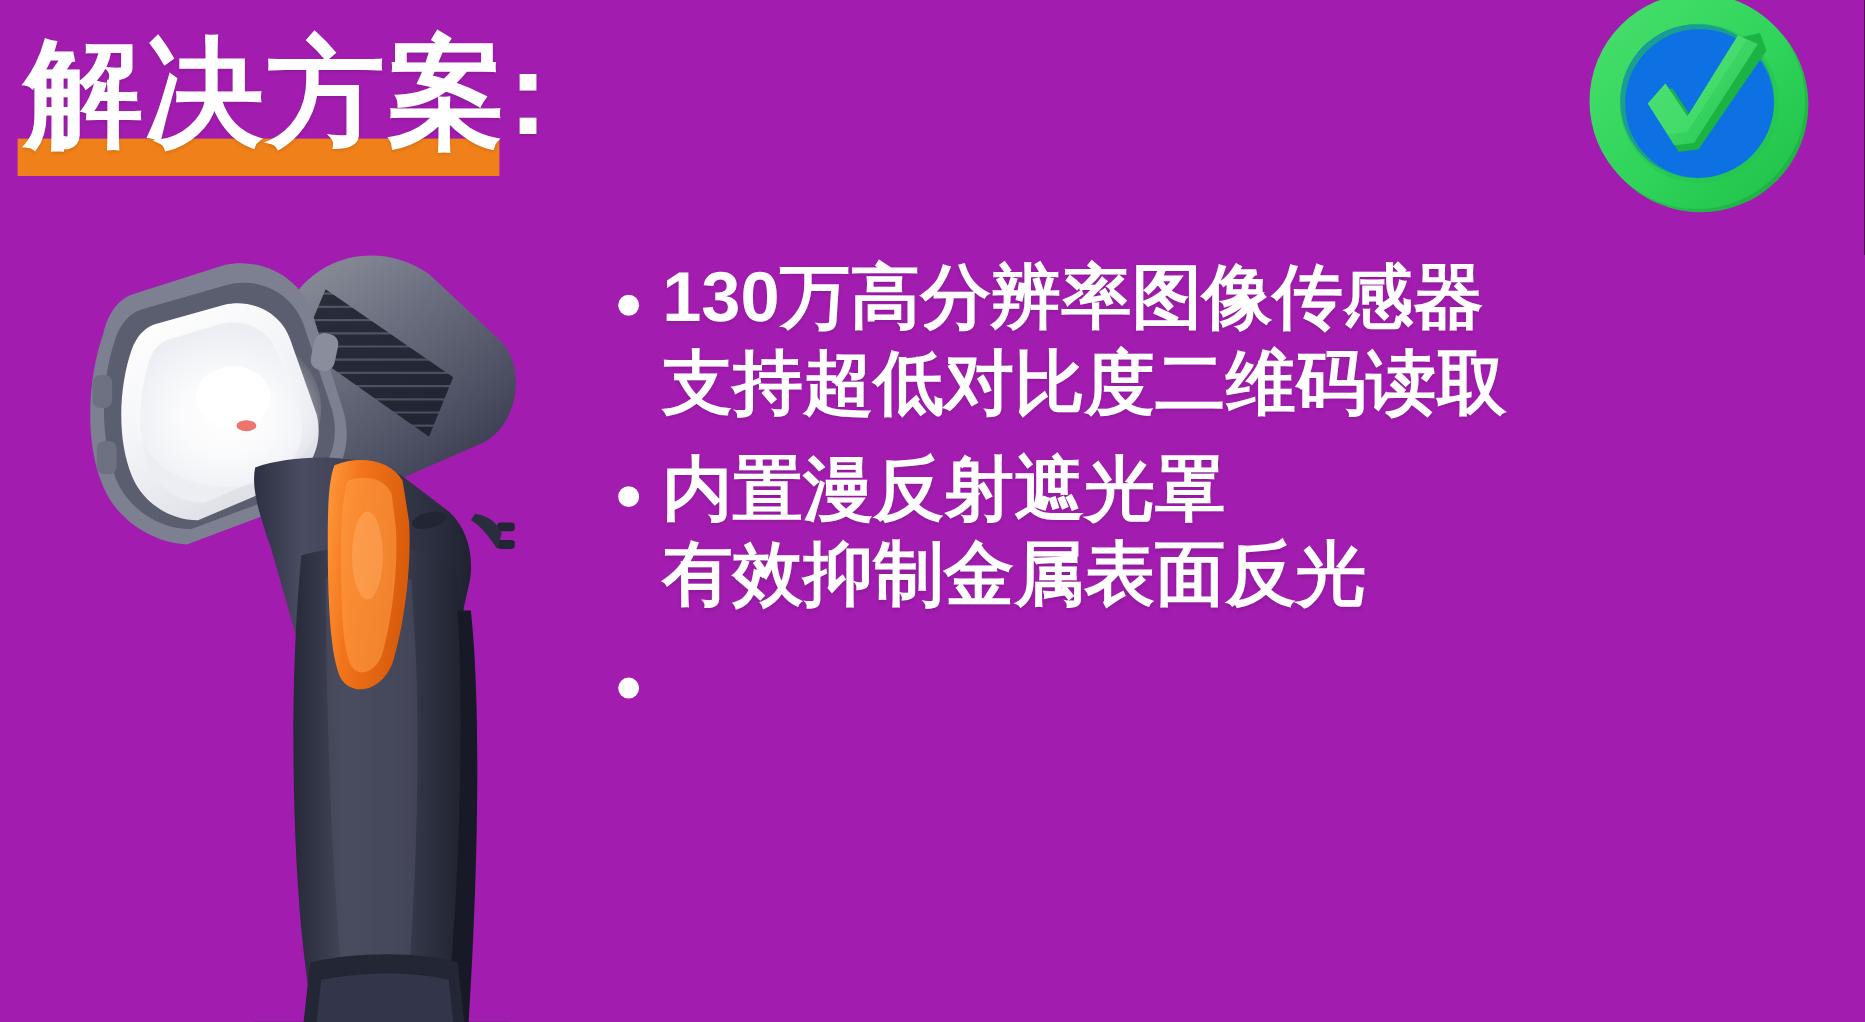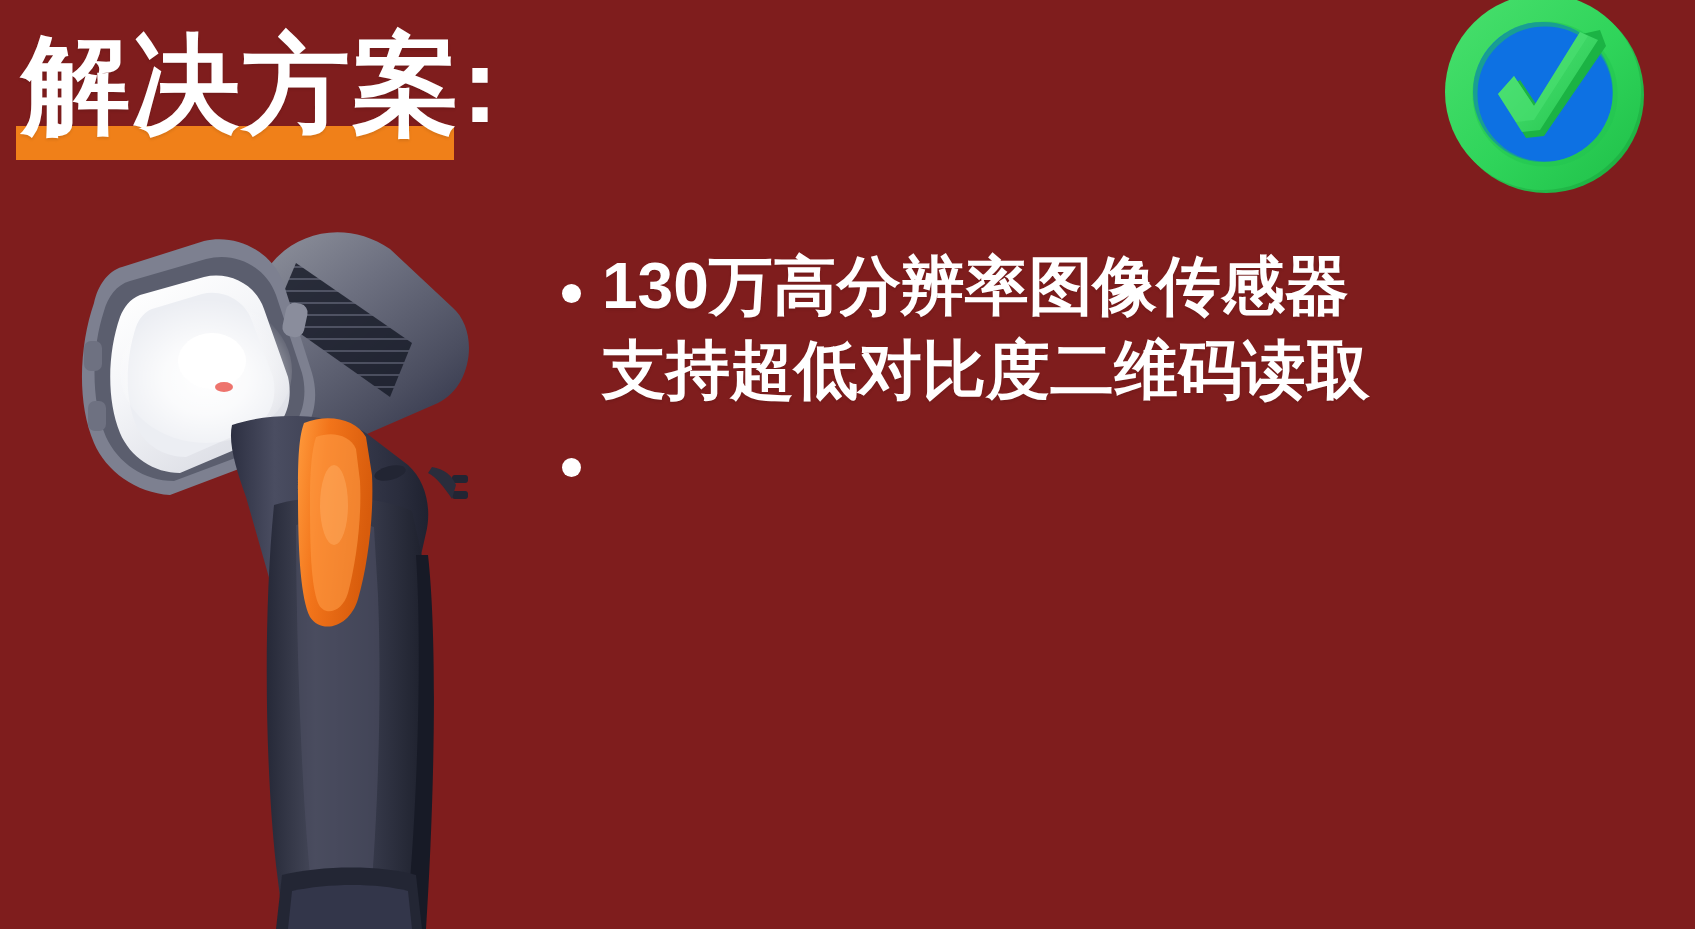--- a/index.html
+++ b/index.html
@@ -5,21 +5,21 @@
   html, body {
     margin: 0;
     padding: 0;
     background: #0a0a0a;
   }
   #slide {
     position: relative;
     width: 1695px;
     height: 929px;
     overflow: hidden;
-    background: #7f1d1d;
+    background: #a21caf;
     font-family: "Liberation Sans", "DejaVu Sans", sans-serif;
     -webkit-font-smoothing: antialiased;
   }
 
   
   #title-block {
     position: absolute;
     left: 8px;
     top: 18px;
     width: 470px;
@@ -63,21 +63,21 @@
     top: 175px;
     width: 430px;
     height: 754px;
   }
   #scanner svg { display: block; width: 100%; height: 100%; }
 
   
   #bullets {
     position: absolute;
     left: 512px;
-    top: 244px;
+    top: 228px;
     width: 1130px;
   }
   .bullet-item {
     position: relative;
     margin-bottom: 6px;
   }
   .bullet-dot {
     position: absolute;
     left: 50px;
     top: 40px;
@@ -93,20 +93,21 @@
     font-size: 64px;
     line-height: 84px;
     font-weight: 700;
     color: #ffffff;
     letter-spacing: 0px;
     white-space: nowrap;
     text-shadow: 0 2px 3px rgba(0,0,0,0.10);
   }
   .bullet-line.second {
     letter-spacing: 0px;
+    font-family: Liberation Mono, monospace;
   }
 </style>
 </head>
 <body>
 
 <div id="slide">
 
   <div id="title-block">
     <div id="title-underline"></div>
     <div id="title-text">解决方案:</div>
@@ -271,20 +272,27 @@
   <div id="bullets">
 
     <div class="bullet-item">
       <span class="bullet-dot"></span>
       <div class="bullet-lines">
         <div class="bullet-line">130万高分辨率图像传感器</div>
         <div class="bullet-line second">支持超低对比度二维码读取</div>
       </div>
     </div>
 
+    <div class="bullet-item">
+      <span class="bullet-dot"></span>
+      <div class="bullet-lines">
+        <div class="bullet-line">内置漫反射遮光罩</div>
+        <div class="bullet-line second">有效抑制金属表面反光</div>
+      </div>
+    </div>
 
     <div class="bullet-item">
       <span class="bullet-dot"></span>
       <div class="bullet-lines">
       </div>
     </div>
 
   </div>
 
 </div>

